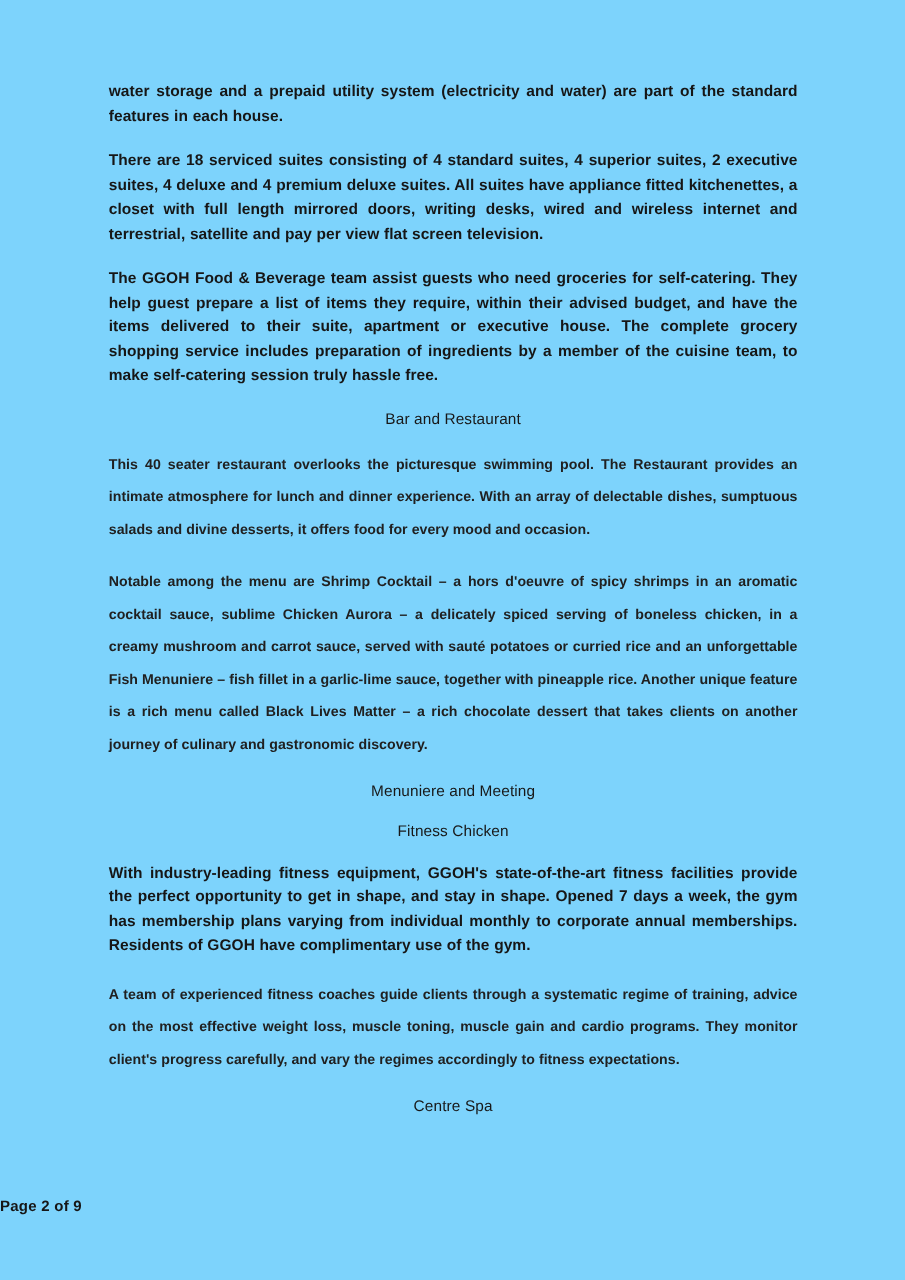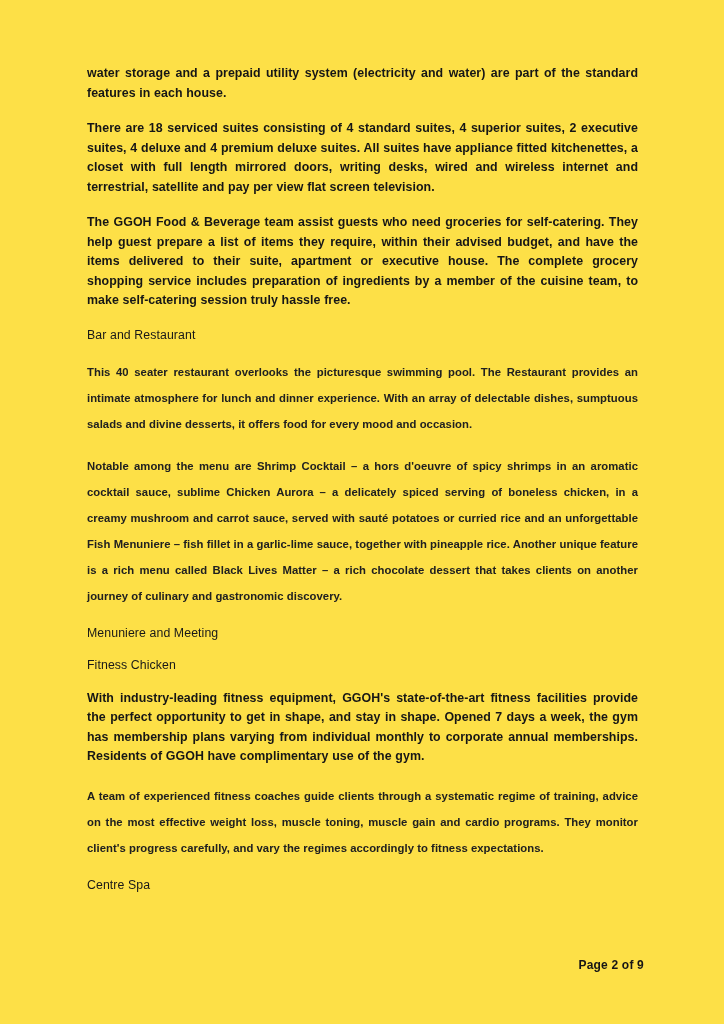--- a/index.html
+++ b/index.html
@@ -13,21 +13,21 @@
     position: relative;
     font-family: "Liberation Sans", sans-serif;
     color: #1a1a1a;
     -webkit-font-smoothing: antialiased;
   }
   #page {
     position: absolute;
     left: 0; top: 0;
     width: 724px;
     height: 1024px;
-    background: #fde047;
+    background: #7dd3fc;
     overflow: hidden;
   }
   #content {
     position: absolute;
     left: 87px;
     top: 64px;
     width: 551px;
   }
 
   
@@ -51,33 +51,33 @@
     text-justify: inter-word;
     margin: 0 0 16px 0;
     letter-spacing: 0.04px;
     color: #202020;
   }
   
   .heading {
     font-size: 12.3px;
     line-height: 17px;
     font-weight: 500;
-    text-align: left;
+    text-align: center;
     margin: 0 0 15px 0;
     letter-spacing: 0.1px;
     color: #181818;
   }
 
   
   #footer {
     position: absolute;
     left: 0;
     top: 958px;
     width: 644px;
-    text-align: right;
+    text-align: left;
     font-size: 12px;
     font-weight: 700;
     letter-spacing: 0.2px;
     color: #161616;
   }
 </style>
 </head>
 <body>
 
 <div id="page">

